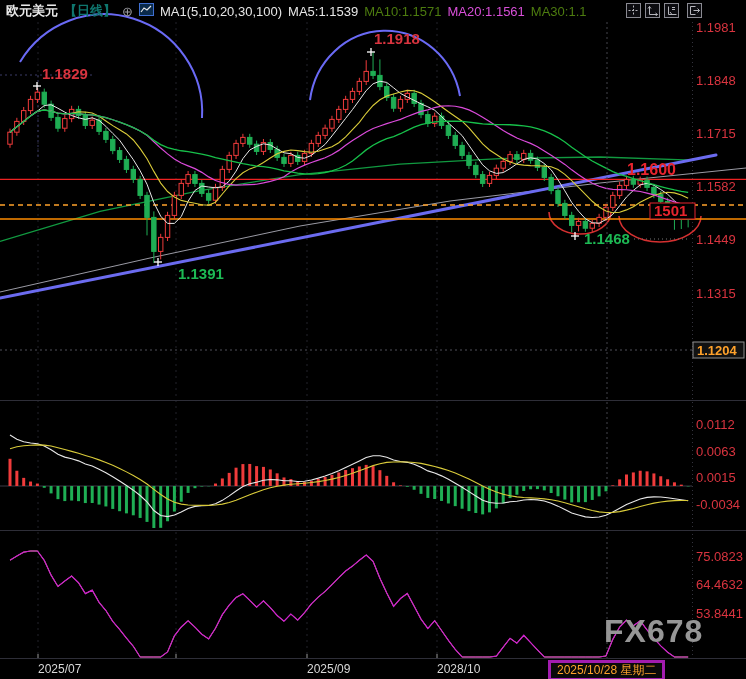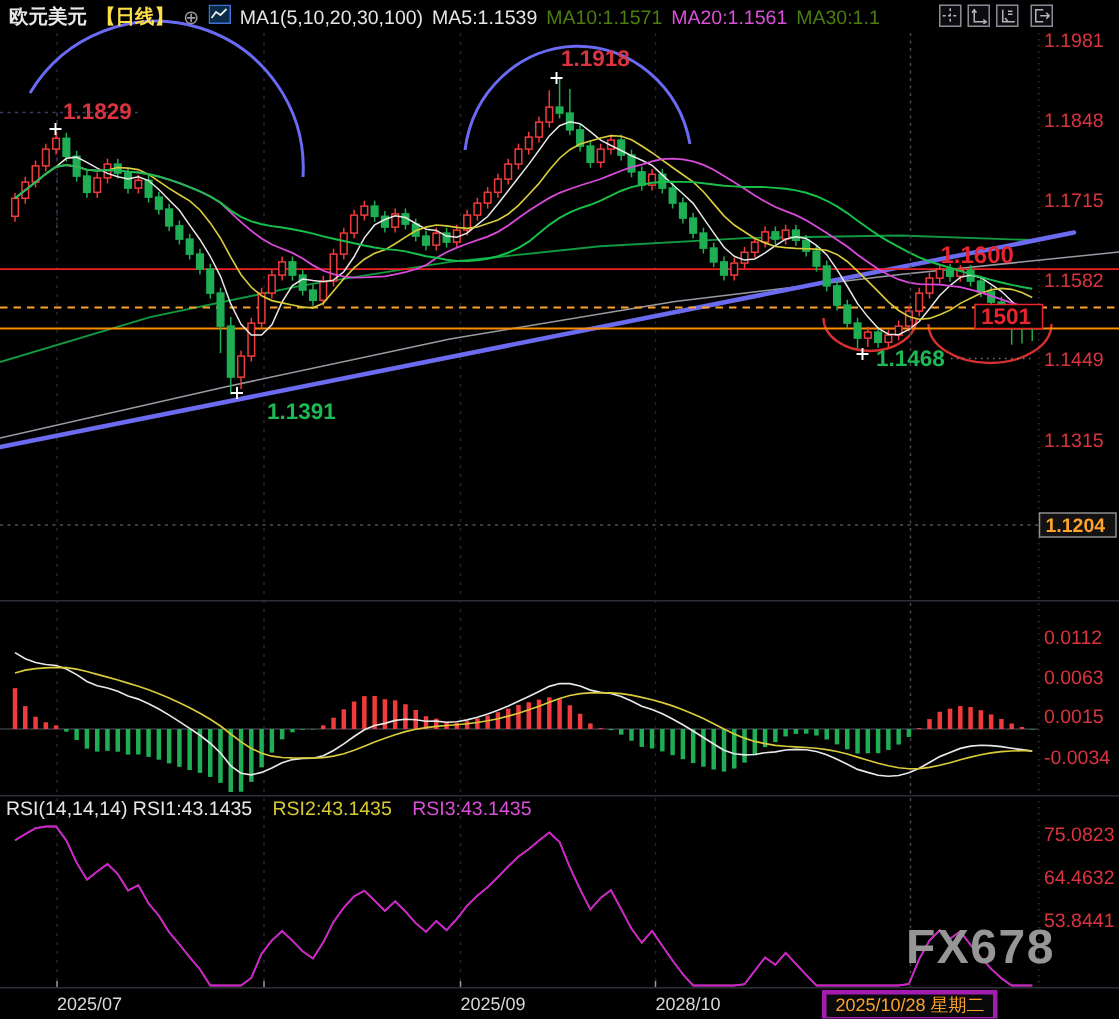--- a/index.html
+++ b/index.html
@@ -3,21 +3,21 @@
 <meta charset="utf-8">
 <style>
   html,body{margin:0;padding:0;background:#000;width:746px;height:679px;overflow:hidden;
             font-family:"Liberation Sans",sans-serif;}
   #app{position:relative;width:746px;height:679px;background:#000;}
   #chart-svg{position:absolute;left:0;top:0;z-index:1;}
   .hdr{position:absolute;left:0;top:0;width:746px;height:22px;z-index:3;display:flex;
        align-items:center;font-size:13px;white-space:nowrap;text-align:right;}
   .hdr span{margin-left:6px;}
   .sym{color:#e9e9e9;font-weight:bold;}
-  .per{color:#fde047;font-weight:bold;}
+  .per{color:#0f766e;font-weight:bold;}
   .plus{color:#9a9aa0;font-size:13px;cursor:pointer;}
   .wht{color:#e6e6e6;} .grn{color:#4d7c0f;} .mag{color:#d94fd9;} .yel{color:#d6c832;}
   .tools{position:absolute;right:44px;top:3px;z-index:4;display:flex;gap:4px;}
   .tbtn{width:15px;height:15px;border:1px solid #8a8a92;background:#0c0c10;display:flex;
         align-items:center;justify-content:center;cursor:pointer;box-sizing:border-box;}
   .tbtn:last-child{margin-left:4px;}
   .ind-hdr{position:absolute;left:4px;z-index:3;font-size:13px;white-space:nowrap;}
   .ind-hdr span{margin-right:10px;}
   #xaxis{position:absolute;left:0;top:659px;width:746px;height:20px;z-index:3;font-size:12px;color:#d8d8d8;}
   #xaxis .xl{position:absolute;top:3px;}
@@ -439,25 +439,20 @@
     </div>
     <div class="tbtn">
       <svg width="11" height="11">
           <path d="M6.5,1.5h-5v8h5" stroke="#b5b5bb" fill="none"></path>
       <path d="M4.5,5.5h6M8.5,3.5l2,2-2,2" stroke="#b5b5bb" fill="none"></path>
         </svg>
     </div>
   </div>
 
 
-  <div class="ind-hdr" style="top:531px;">
-    <span class="wht">RSI(14,14,14) RSI1:43.1435</span>
-    <span class="yel">RSI2:43.1435</span>
-    <span class="mag">RSI3:43.1435</span>
-  </div>
 
   <div id="xaxis">
     <span id="datebox" style="left: 548px;">2025/10/28 星期二</span>
   <span class="xl" style="left: 38px;">2025/07</span>
       <span class="xl" style="left: 168px; margin-top: 29px;">2025/08</span>
       <span class="xl" style="left: 307px;">2025/09</span>
       <span class="xl" style="left: 437px;">2028/10</span>
     </div>
 
   <div id="wm">FX678</div>

